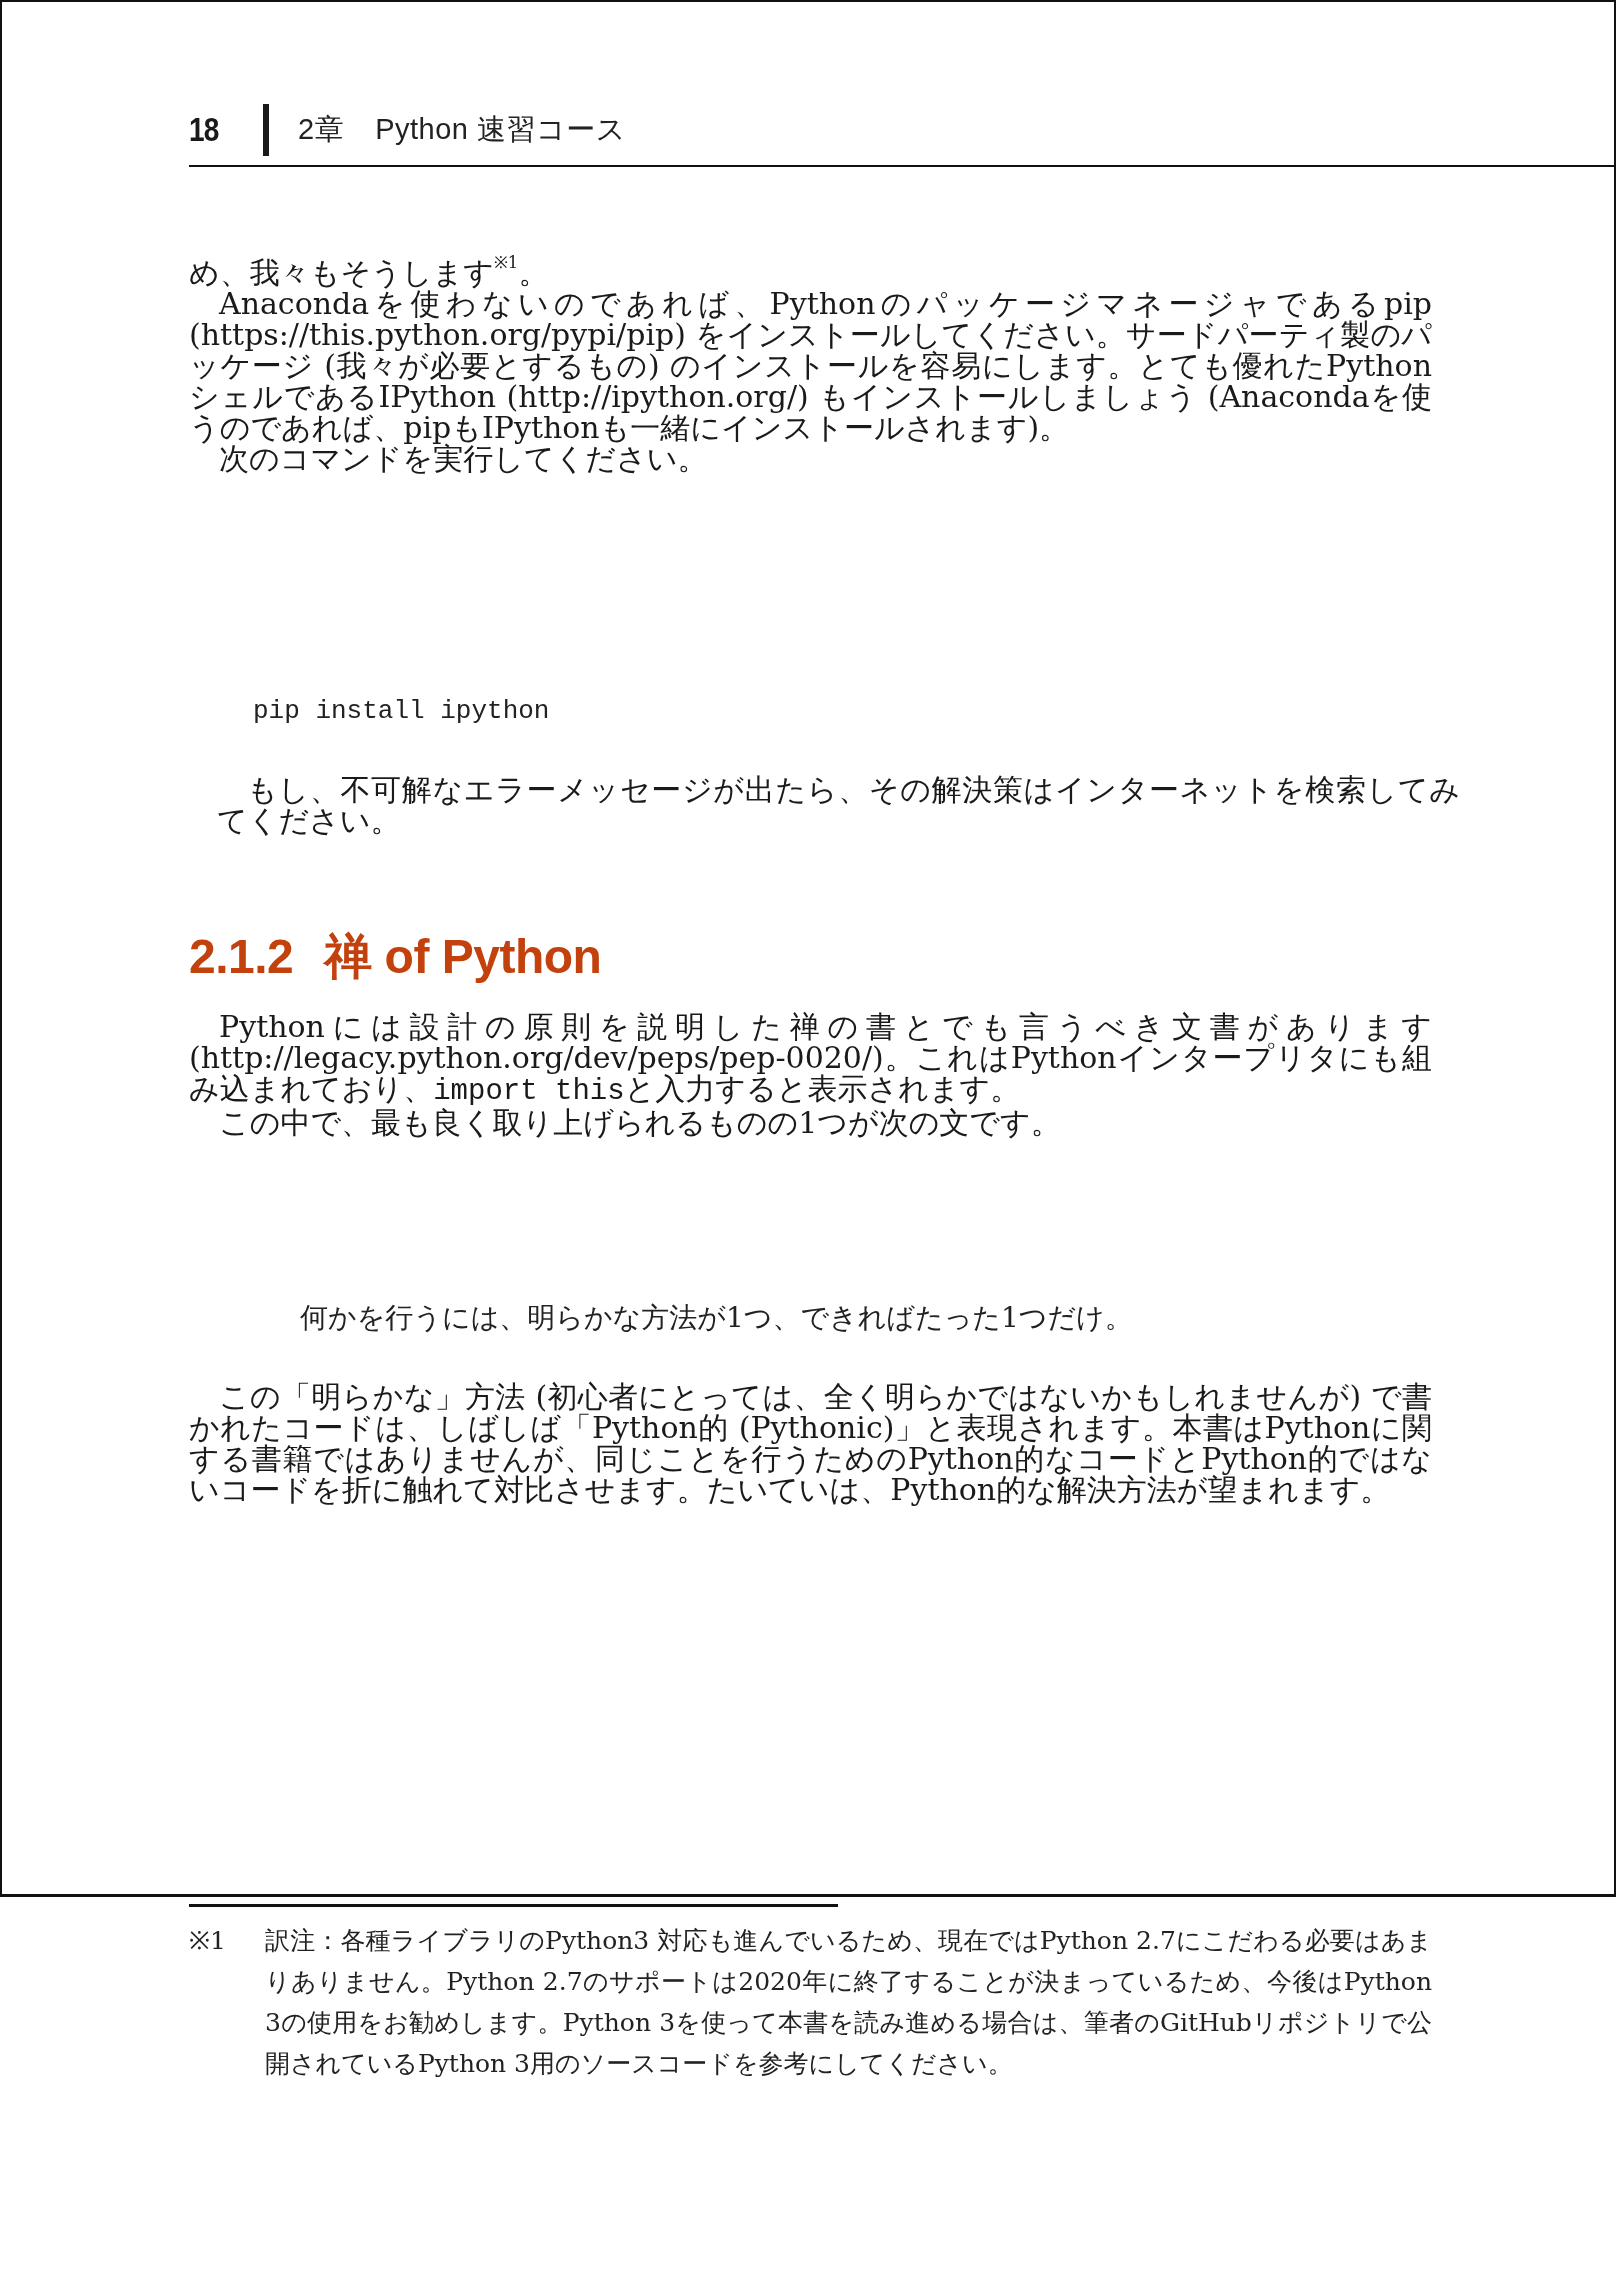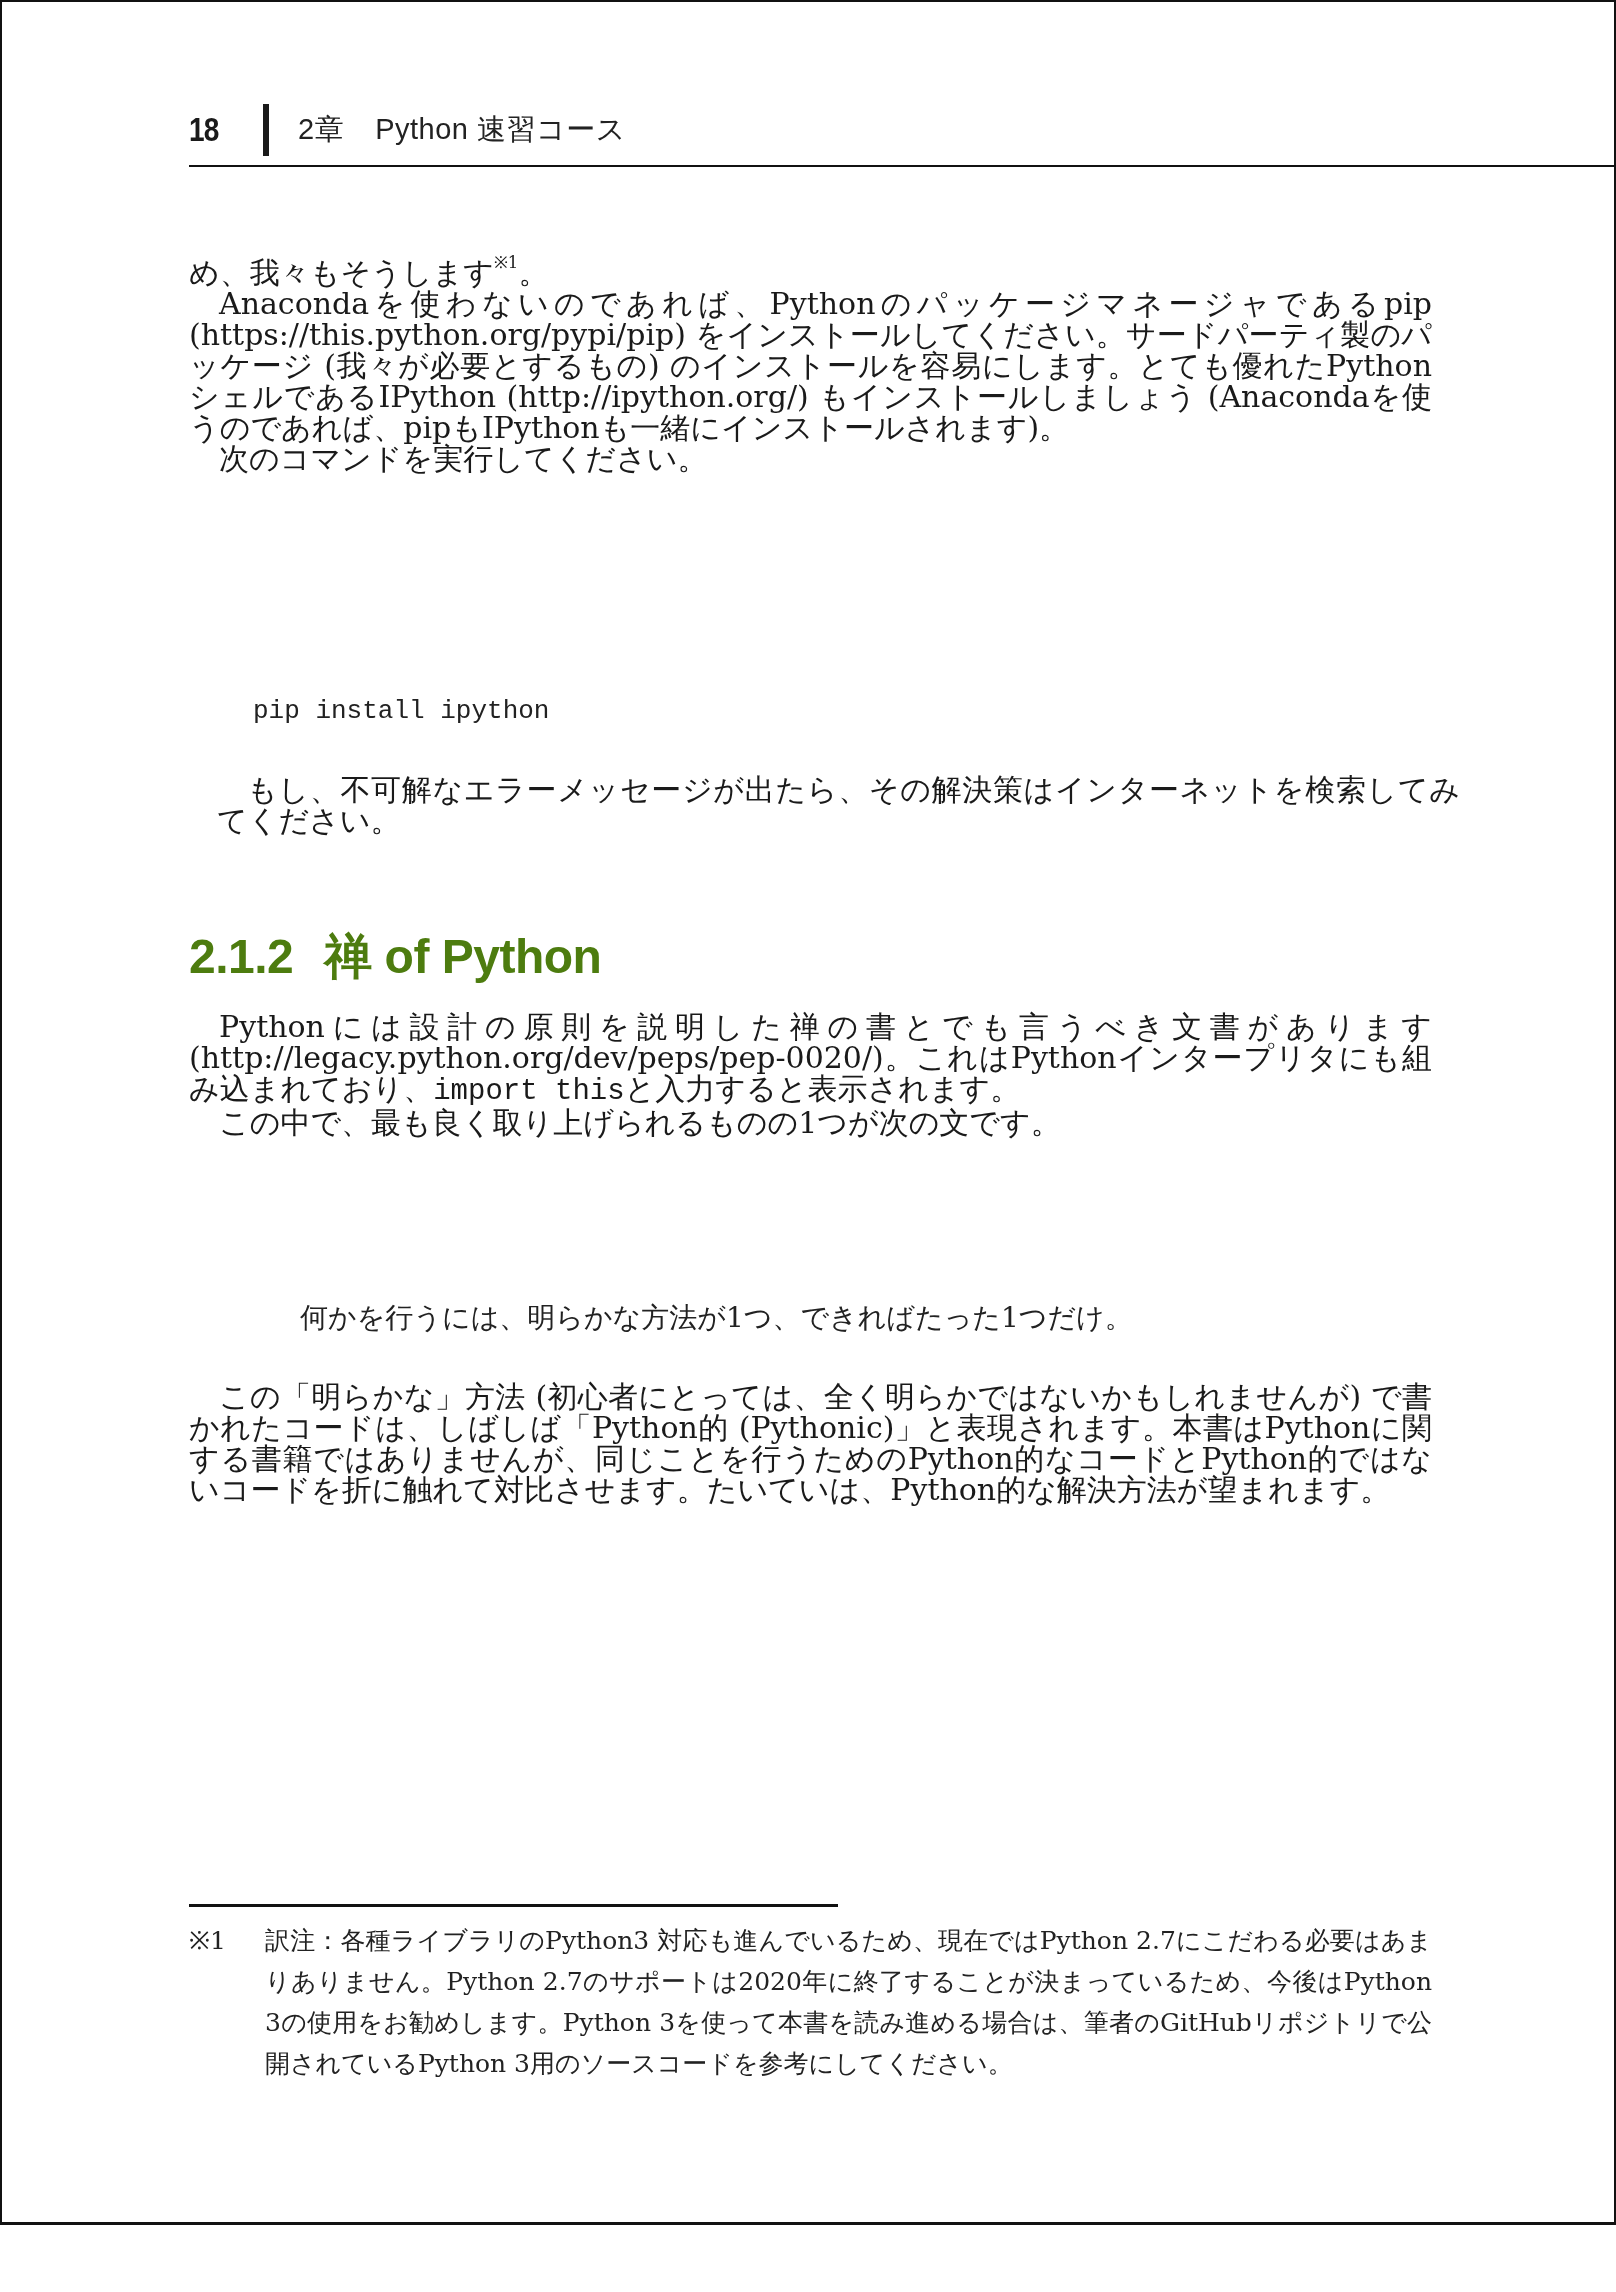--- a/index.html
+++ b/index.html
@@ -1,18 +1,18 @@
 <!DOCTYPE html>
 <html style="font-size:14.8px"><head>
 <meta charset="utf-8">
 <style>
   html, body { margin: 0; padding: 0; background: #ffffff; }
   body { width: 1617px; height: 2293px; position: relative; overflow: hidden; }
   .page {
-    position: absolute; left: 0; top: 0; width: 1617px; height: 2225px;
+    position: absolute; left: 0; top: 0; width: 1617px; height: 1897px;
     box-sizing: border-box; border: 2.8px solid #111111; border-right-width: 3.7px; border-bottom-width: 3.7px;
     background: #ffffff; color: #1a1a1a;
     font-family: "DejaVu Serif", "Liberation Serif", serif;
   }
   .header {
     position: absolute; left: 187px; top: 100px; height: 55px;
     display: flex; align-items: center;
   }
   .page-num {
     font-family: "Liberation Sans", "DejaVu Sans", sans-serif;
@@ -34,21 +34,21 @@
   .mono { font-family: "Liberation Mono", "DejaVu Sans Mono", monospace; font-size: 29px; }
 
   .code-block {
     position: absolute; left: 251px; top: 694px;
     font-family: "Liberation Mono", "DejaVu Sans Mono", monospace;
     font-size: 26px; color: #222;
   }
   .section-heading {
     position: absolute; left: 187px; top: 923px;
     font-family: "Liberation Sans", "DejaVu Sans", sans-serif;
-    font-weight: 700; font-size: 48px; color: #4d7c0f; letter-spacing: -0.5px;
+    font-weight: 700; font-size: 48px; color: #c2410c; letter-spacing: -0.5px;
   }
   .section-heading .num { margin-right: 31px; }
   .quote {
     position: absolute; left: 286px; top: 1297px;
     font-size: 28px; color: #222; margin-left: 12px;
   }
   .fn-rule { position: absolute; left: 187px; top: 1902px; width: 649px; height: 2.8px; background: #111; }
   .footnote {
     position: absolute; left: 187px; top: 1918px; width: 1243px;
     font-size: 25px; line-height: 41px; color: #222;

